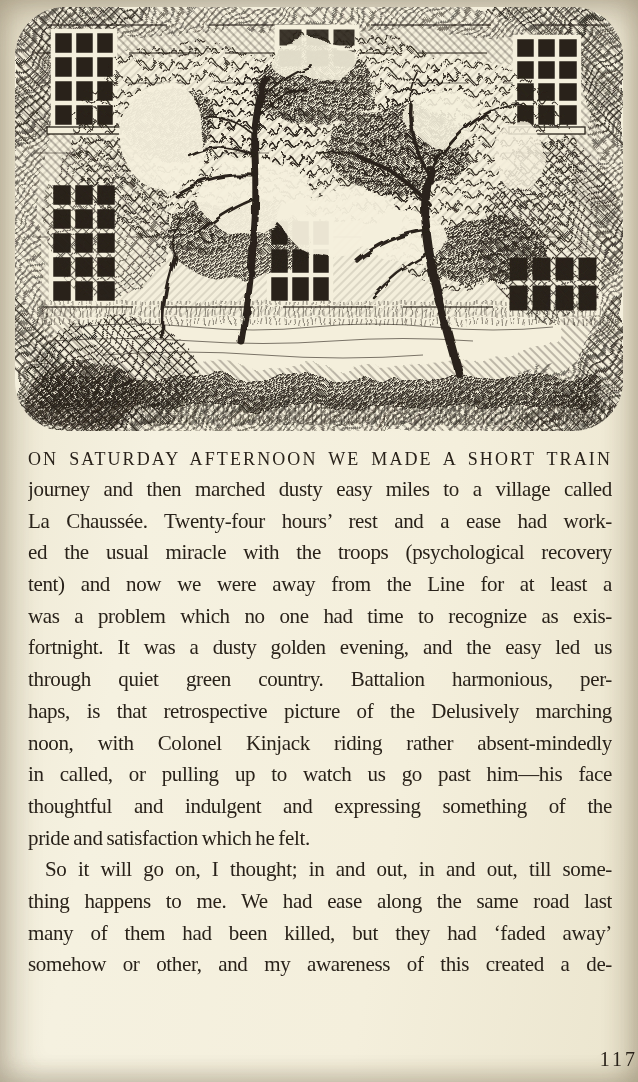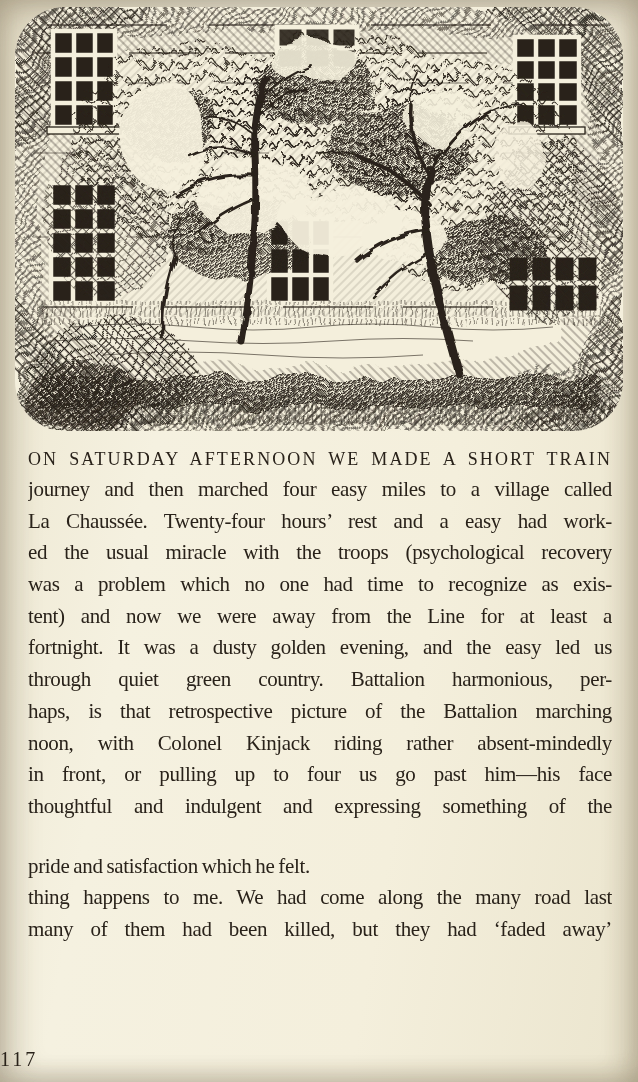--- a/index.html
+++ b/index.html
@@ -31,25 +31,25 @@
   .lead{
     font-size:18px;line-height:30px;height:30px;overflow:hidden;
     letter-spacing:2.1px;word-spacing:3px;
     text-align:justify;text-align-last:justify;text-justify:inter-word;
   }
   .line{
     font-size:21px;line-height:31.7px;height:31.7px;overflow:hidden;
     letter-spacing:-0.35px;word-spacing:-1px;
     text-align:justify;text-align-last:justify;text-justify:inter-word;
   }
-  .line.endpar{text-align-last:left;margin-top:28px;}
+  .line.endpar{text-align-last:left;}
   .line.indent{text-indent:17px;}
   .folio{
     position:absolute;left:0;top:1048px;width:100%;
-    text-align:left;font-size:20px;letter-spacing:3px;
+    text-align:right;font-size:20px;letter-spacing:3px;
   }
 </style>
 </head>
 <body>
 
 <div class="page">
 
   <svg class="illustration" role="img" width="612" height="430" viewBox="0 0 612 430" aria-label="Pen-and-ink vignette of leaning trees and bushes on a lawn in front of a house with tall lattice windows">
     <defs>
       <pattern id="pNE" width="6" height="6" patternUnits="userSpaceOnUse" patternTransform="rotate(45)">
@@ -244,30 +244,32 @@
         <rect x="12" y="396" width="588" height="24" fill="url(#pNE)" opacity="0.85" filter="url(#fr1)"></rect>
         <rect x="12" y="390" width="588" height="30" fill="url(#pGrass)" opacity="0.6" filter="url(#fr1)"></rect>
       </g>
 
       <path d="M560 396 q4 -9 8 -1 q-7 4 4 6 q-6 4 2 6" fill="none" class="ink-stroke" stroke-width="1.4" opacity="0.8"></path>
     </g>
   </svg>
 
   <div class="text-block">
     <div class="lead">ON SATURDAY AFTERNOON WE MADE A SHORT TRAIN</div>
-    <div class="line">journey and then marched four easy miles to a village called</div>
-    <div class="line">La Chaussée. Twenty-four hours’ rest and a easy had work-</div>
+    <div class="line">journey and then marched dusty easy miles to a village called</div>
+    <div class="line">La Chaussée. Twenty-four hours’ rest and a ease had work-</div>
     <div class="line">ed the usual miracle with the troops (psychological recovery</div>
+    <div class="line">tent) and now we were away from the Line for at least a</div>
     <div class="line">was a problem which no one had time to recognize as exis-</div>
-    <div class="line">tent) and now we were away from the Line for at least a</div>
     <div class="line">fortnight. It was a dusty golden evening, and the easy led us</div>
     <div class="line">through quiet green country. Battalion harmonious, per-</div>
-    <div class="line">haps, is that retrospective picture of the Battalion marching</div>
+    <div class="line">haps, is that retrospective picture of the Delusively marching</div>
     <div class="line">noon, with Colonel Kinjack riding rather absent-mindedly</div>
-    <div class="line">in front, or pulling up to four us go past him—his face</div>
+    <div class="line">in called, or pulling up to watch us go past him—his face</div>
     <div class="line">thoughtful and indulgent and expressing something of the</div>
     <div class="line endpar">pride and satisfaction which he felt.</div>
-    <div class="line">thing happens to me. We had come along the many road last</div>
+    <div class="line indent">So it will go on, I thought; in and out, in and out, till some-</div>
+    <div class="line">thing happens to me. We had ease along the same road last</div>
     <div class="line">many of them had been killed, but they had ‘faded away’</div>
+    <div class="line">somehow or other, and my awareness of this created a de-</div>
   </div>
 
   <div class="folio">117</div>
 </div>
 
 </body></html>

